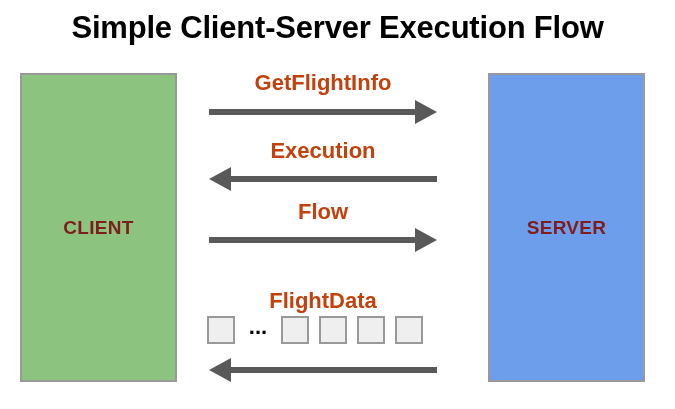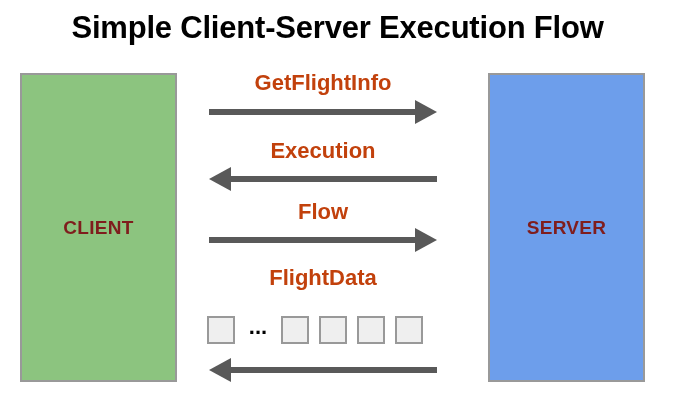--- a/index.html
+++ b/index.html
@@ -152,21 +152,21 @@
     <div class="shaft"></div>
     <div class="head"></div>
   </div>
 
   <div class="msg-label" style="top:199px;">Flow</div>
   <div class="arrow right" style="top:228px;">
     <div class="shaft"></div>
     <div class="head"></div>
   </div>
 
-  <div class="msg-label" style="top:265px;">FlightData</div>
+  <div class="msg-label" style="top:288px;">FlightData</div>
 
   <div class="packet-row">
     <div class="packet"></div>
     <span class="packet-gap">...</span>
     <div class="packet"></div>
     <div class="packet-spacer"></div>
     <div class="packet"></div>
     <div class="packet-spacer"></div>
     <div class="packet"></div>
     <div class="packet-spacer"></div>

